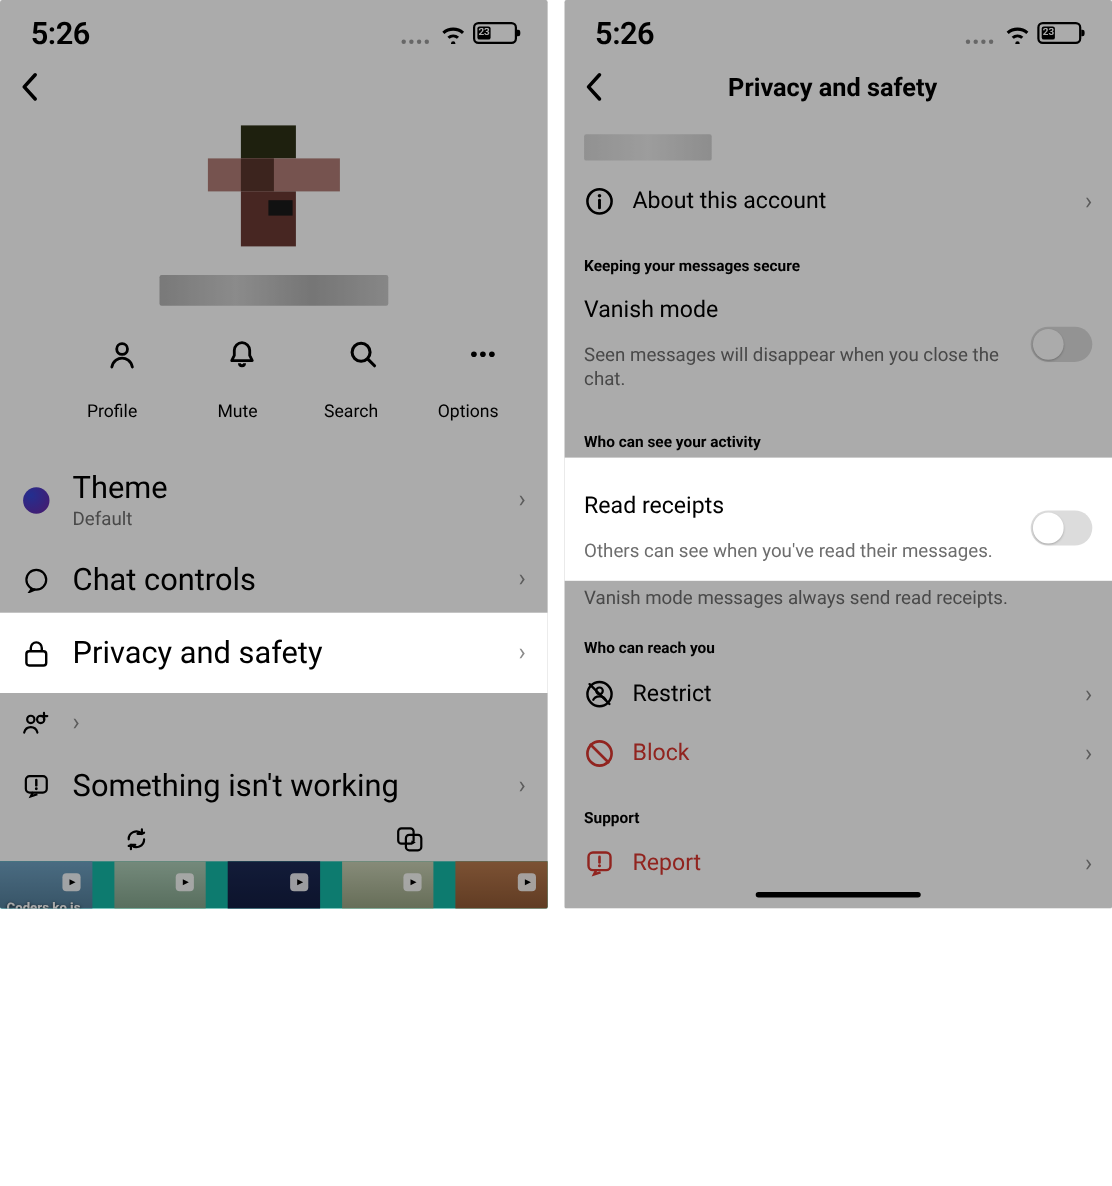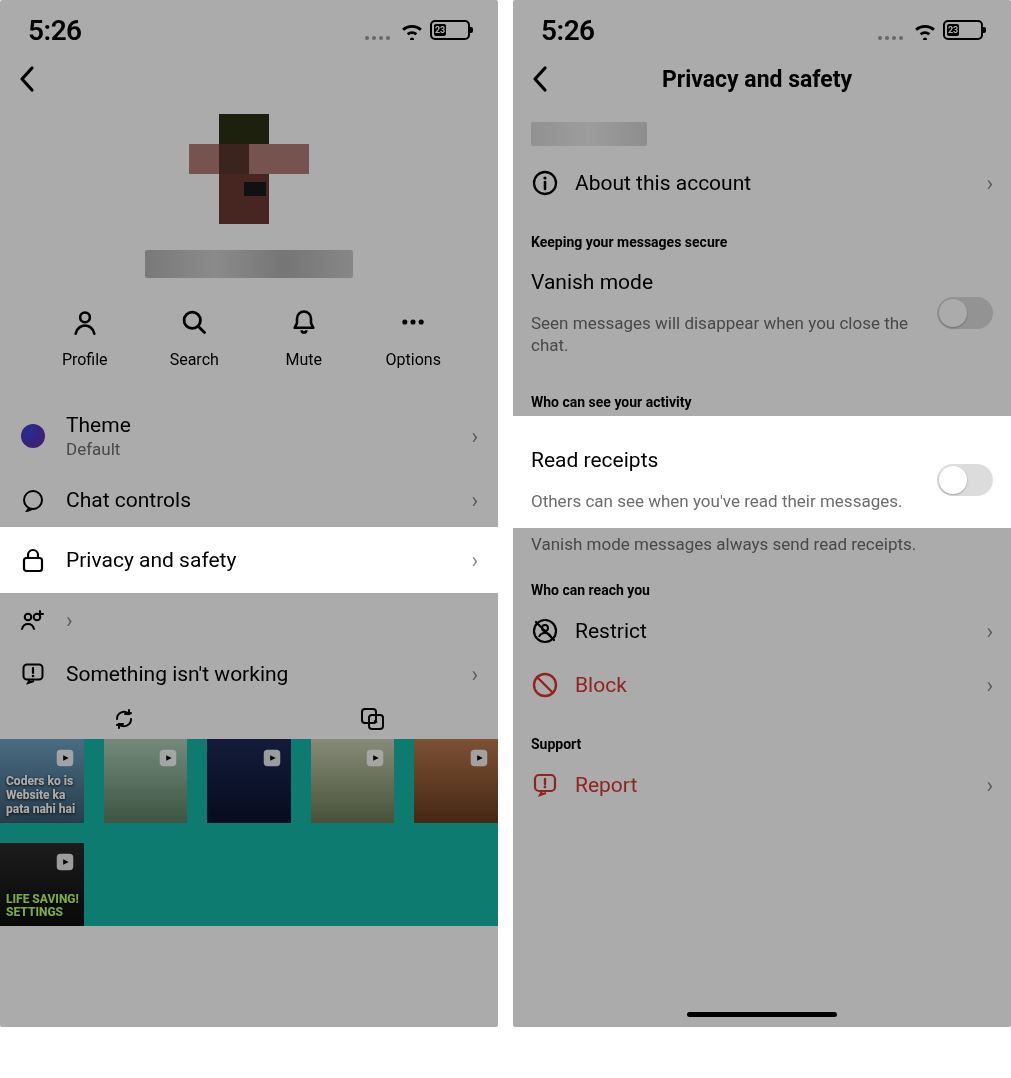--- a/index.html
+++ b/index.html
@@ -1,17 +1,17 @@
 <!DOCTYPE html>
 <html><head>
 <meta charset="utf-8">
 <style>
 *{box-sizing:border-box;margin:0;padding:0;font-family:-apple-system,BlinkMacSystemFont,"Segoe UI",Roboto,Helvetica,Arial,sans-serif;-webkit-font-smoothing:antialiased}
 body{width:1011px;height:1078px;background:#fff;display:flex;position:relative}
-.screen{background:#fff;height:1027px;position:relative;overflow:hidden}
+.screen{background:#fff;height:826px;position:relative;overflow:hidden}
 .screen.left{width:498px;border-radius:2px}
 .divider{width:15px;height:1078px;background:#fff}
 .screen.right{width:498px;border-radius:2px}
 .dim{position:absolute;inset:0;background:rgba(0,0,0,.33);pointer-events:none;z-index:5}
 .hl{position:relative;z-index:10;background:#fff}
 .status-bar{display:flex;align-items:center;justify-content:space-between;padding:12px 28px 6px 28px;height:54px}
 .status-bar .time{font-weight:600;font-size:28px;letter-spacing:-.5px}
 .status-icons{display:flex;align-items:flex-end;gap:6px}
 .dots{display:flex;gap:3px;margin-right:4px}
 .dots span{width:4px;height:4px;border-radius:50%;background:#9a9a9a}
@@ -19,27 +19,27 @@
 .battery::after{content:"";position:absolute;right:-5px;top:5px;width:3px;height:6px;background:#000;border-radius:0 2px 2px 0}
 .battery .fill{width:38%;height:100%;background:#000;border-radius:2px;display:flex;align-items:center;justify-content:center;color:#fff;font-size:9px;font-weight:700}
 .nav{display:flex;align-items:center;padding:10px 18px;height:50px}
 .nav .title{flex:1;text-align:center;font-weight:700;font-size:23px;margin-left:-28px}
 .back-chevron{font-size:28px;font-weight:400}
 .profile-area{display:flex;flex-direction:column;align-items:center;padding-top:10px}
 .avatar-mosaic{width:120px;height:110px;position:relative}
 .avatar-mosaic div{position:absolute;background:#888}
 .username-blur{width:208px;height:28px;margin-top:26px;background:linear-gradient(90deg,#b5b5b5,#cfcfcf,#b0b0b0,#c9c9c9);filter:blur(0.4px);border-radius:2px}
 .quick-actions{display:flex;justify-content:space-around;margin:30px 30px 30px 30px}
-.qa{display:flex;flex-direction:column;align-items:center;gap:14px;width:80px}
+.qa{display:flex;flex-direction:column;align-items:flex-end;gap:28px;width:80px}
 .qa .lbl{font-size:16px}
 .list{display:flex;flex-direction:column}
 .row{display:flex;align-items:center;padding:14px 20px;gap:20px;min-height:54px}
 .row .icon-slot{width:26px;display:flex;justify-content:center}
 .row .txt{flex:1}
-.row .ttl{font-size:21px}
+.row .ttl{font-size:28px}
 .row .sub{font-size:17px;color:#6d6d6d;margin-top:2px}
 .chev{color:#8a8a8a;font-size:22px}
 .media-bar{display:flex;justify-content:space-around;padding:6px 0 8px 0;border-top:0 solid #ddd}
 .media-grid{display:grid;grid-template-columns:1fr 1fr 1fr 1fr 1fr;gap:20px;background:#14b8a6}
 .tile{aspect-ratio:1/1;background:#888;position:relative}
 .reel-badge{position:absolute;top:8px;right:8px;width:22px;height:22px}
 .username-blur-sm{width:116px;height:24px;margin:18px 0 10px 18px;background:linear-gradient(90deg,#d9d9d9,#eaeaea,#d3d3d3);border-radius:2px}
 .section-lbl{font-weight:700;font-size:14px;padding:24px 14px 6px 18px}
 .setting{display:flex;align-items:center;padding:14px 18px;gap:16px}
 .setting .icon-slot{width:28px;display:flex;justify-content:center}
@@ -105,30 +105,30 @@
   <div class="quick-actions">
     <div class="qa">
       <svg width="28" height="28" viewBox="0 0 24 24">
           <circle cx="12" cy="8" r="4.2" stroke="#000" stroke-width="2.2" fill="none"></circle>
           <path d="M4 22c1-5 5-7 8-7s7 2 8 7" stroke="#000" stroke-width="2.2" fill="none" stroke-linecap="round"></path>
         </svg>
       <span class="lbl">Profile</span>
     </div>
     <div class="qa">
       <svg width="28" height="28" viewBox="0 0 24 24">
+          <path d="M12 3a6 6 0 00-6 6v4l-2 4h16l-2-4V9a6 6 0 00-6-6zm-2 16a2 2 0 004 0" stroke="#000" stroke-width="2.2" fill="none" stroke-linejoin="round"></path>
+        </svg>
+      <span class="lbl">Mute</span>
+    </div>
+    <div class="qa">
+      <svg width="28" height="28" viewBox="0 0 24 24">
           <circle cx="10.5" cy="10.5" r="7" stroke="#000" stroke-width="2.4" fill="none"></circle>
           <path d="M16 16l5 5" stroke="#000" stroke-width="2.4" stroke-linecap="round"></path>
         </svg>
       <span class="lbl">Search</span>
-    </div>
-    <div class="qa">
-      <svg width="28" height="28" viewBox="0 0 24 24">
-          <path d="M12 3a6 6 0 00-6 6v4l-2 4h16l-2-4V9a6 6 0 00-6-6zm-2 16a2 2 0 004 0" stroke="#000" stroke-width="2.2" fill="none" stroke-linejoin="round"></path>
-        </svg>
-      <span class="lbl">Mute</span>
     </div>
     <div class="qa">
       <svg width="28" height="28" viewBox="0 0 24 24">
           <circle cx="5" cy="12" r="2.2"></circle>
           <circle cx="12" cy="12" r="2.2"></circle>
           <circle cx="19" cy="12" r="2.2"></circle>
         </svg>
       <span class="lbl">Options</span>
     </div>
   </div>

